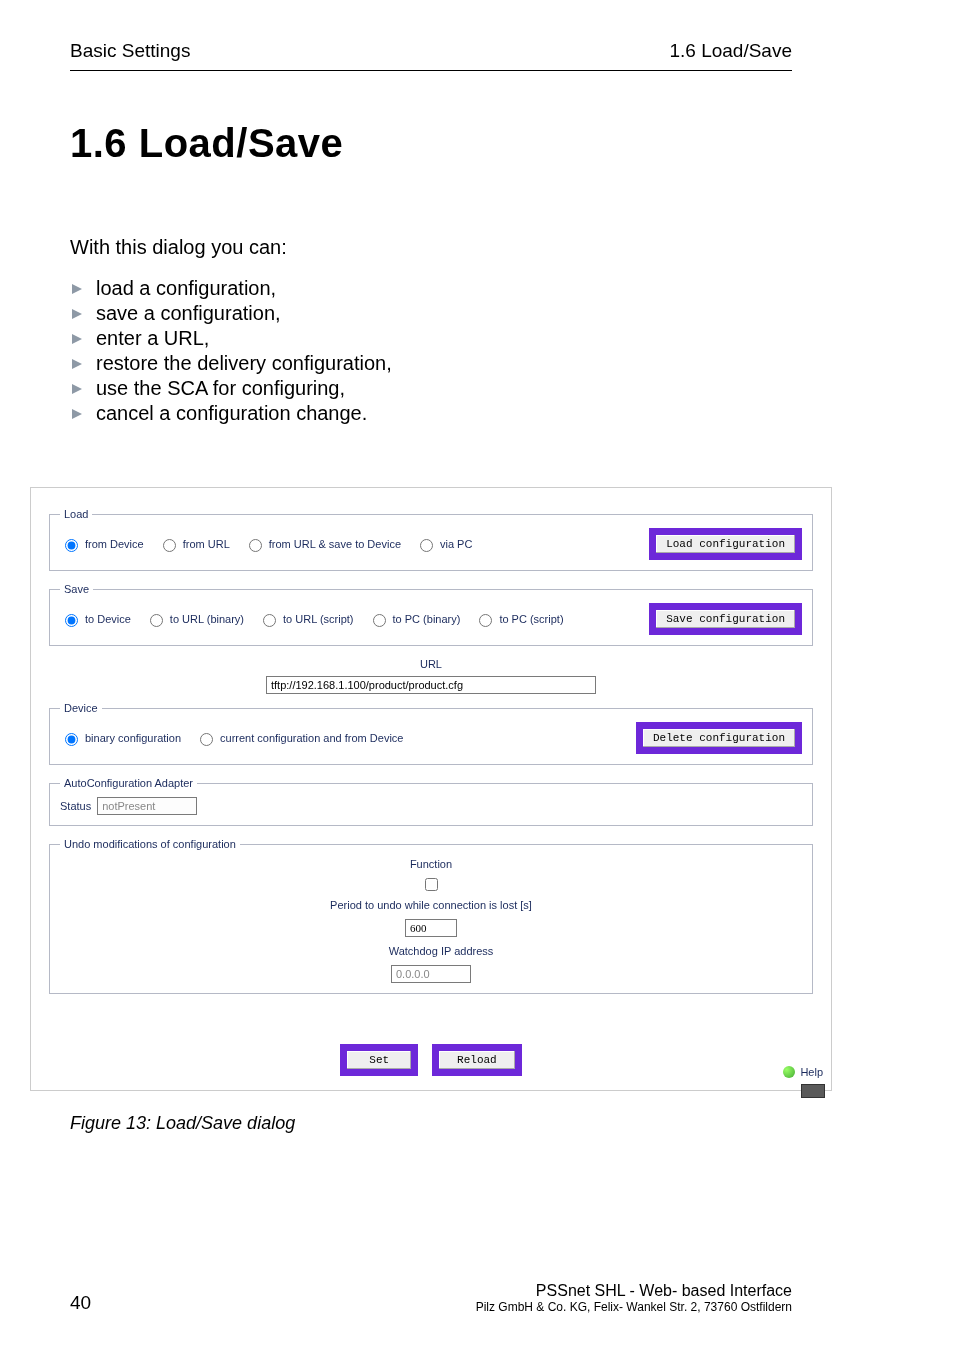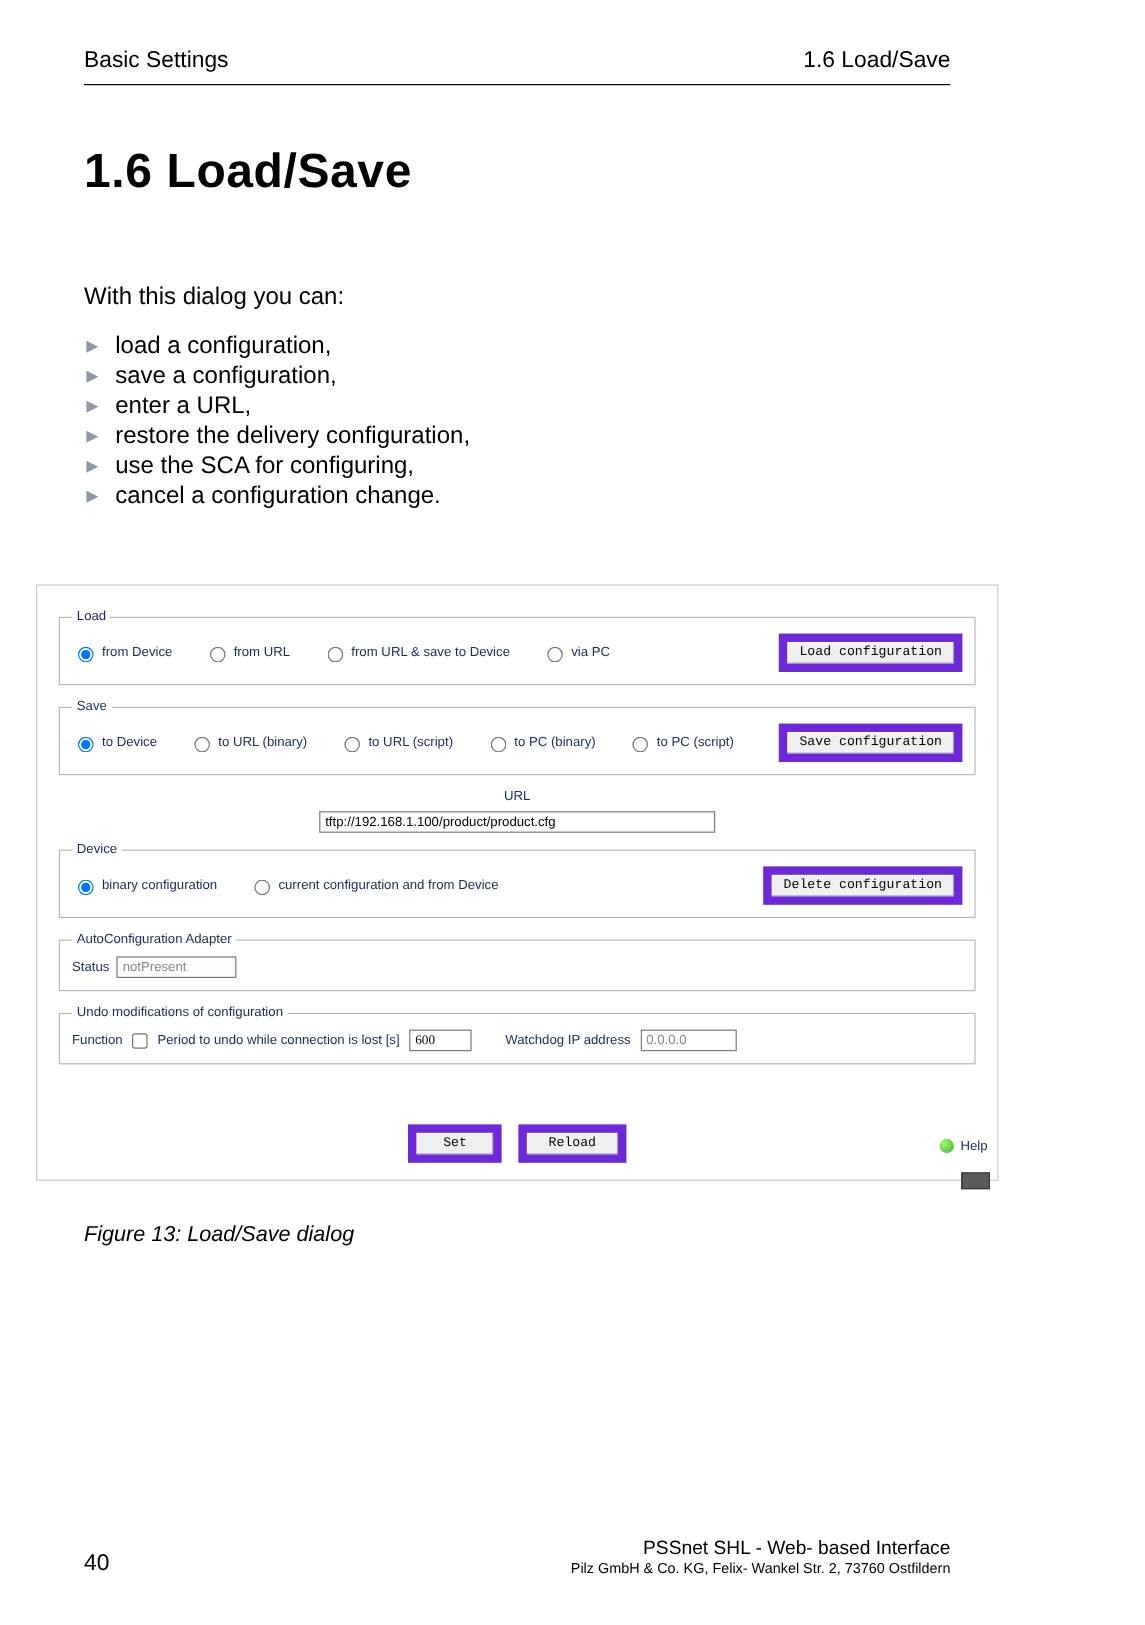--- a/index.html
+++ b/index.html
@@ -48,21 +48,21 @@
   .bullets li {
     display: flex;
     align-items: center;
     margin-bottom: 2px;
   }
   .bullets svg {
     flex: 0 0 auto;
     margin-right: 12px;
   }
   .figure-area {
-    margin: 30px -40px 12px -40px;
+    margin: 30px -40px 0 -40px;
     border: 1px solid #ccc;
     background: #fff;
     padding: 20px 18px 14px 18px;
     position: relative;
     font-size: 11px;
     color: #1a2a5c;
     font-family: Tahoma, Arial, sans-serif;
   }
   fieldset {
     border: 1px solid #b5b9c6;
@@ -70,21 +70,21 @@
     padding: 8px 10px 10px 10px;
     position: relative;
   }
   legend {
     padding: 0 4px;
     color: #1a2a5c;
   }
   .row {
     display: flex;
     align-items: center;
-    gap: 26px;
+    gap: 14px;
   }
   .radio-item {
     display: flex;
     align-items: center;
     gap: 4px;
     white-space: nowrap;
   }
   .win-btn {
     font-family: Liberation Mono, monospace;
     font-size: 11px;
@@ -121,36 +121,37 @@
   }
   .status-field {
     width: 90px;
     color: #888;
     background: #fdfdfd;
   }
   .undo-row {
     display: flex;
     align-items: center;
     gap: 8px;
+    flex-direction: column;
   }
   .check {
     margin: 0;
   }
   .period-field { width: 42px; font-family: Liberation Serif, serif; }
   .watchdog-field { width: 70px; color: #888; }
   .bottom-btns {
     display: flex;
     justify-content: center;
     gap: 14px;
     margin-top: 50px;
   }
   .help-wrap {
     position: absolute;
     right: 8px;
-    bottom: 22px;
+    bottom: 12px;
     display: flex;
     align-items: center;
     gap: 5px;
     font-size: 11px;
   }
   .help-icon {
     width: 12px; height: 12px; border-radius: 50%;
     background: radial-gradient(circle at 30% 30%, #9f6, #4a3);
     display: inline-block;
   }

